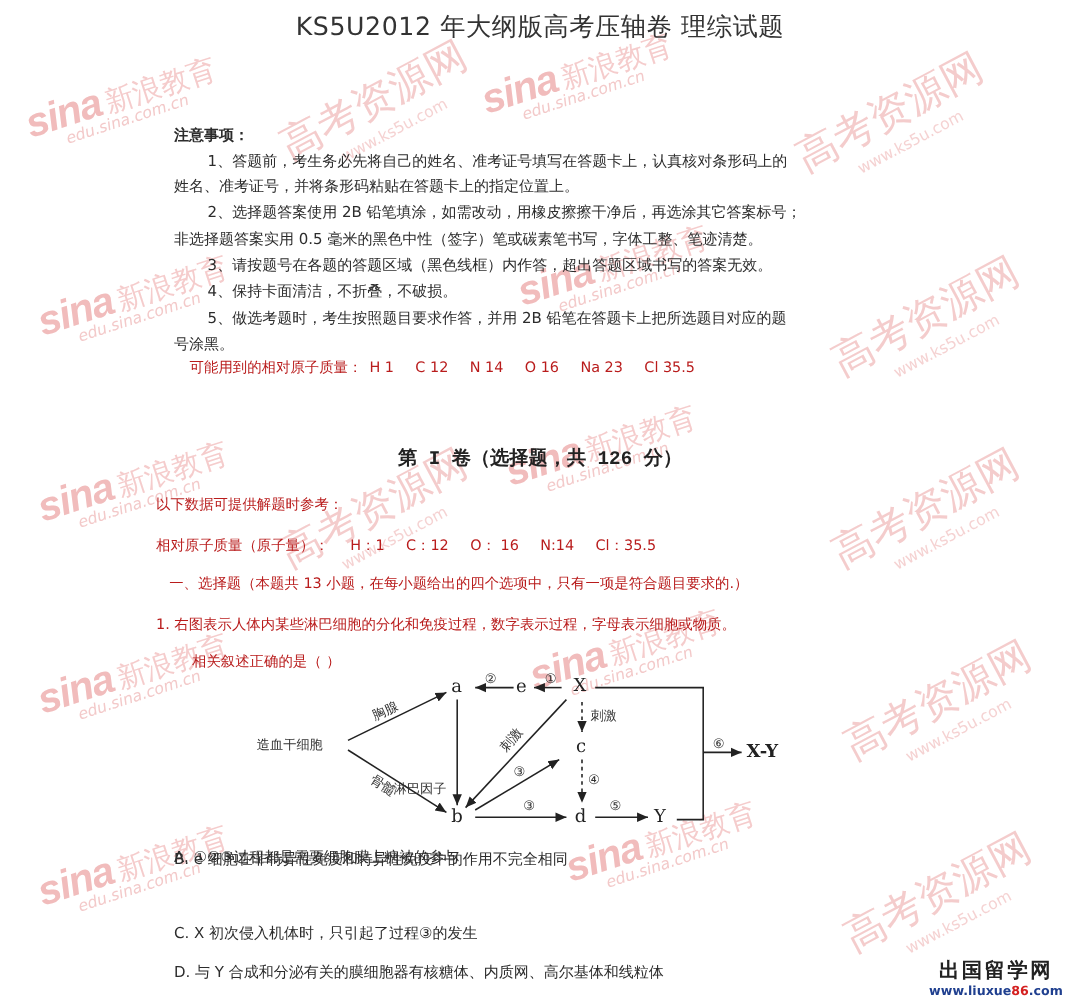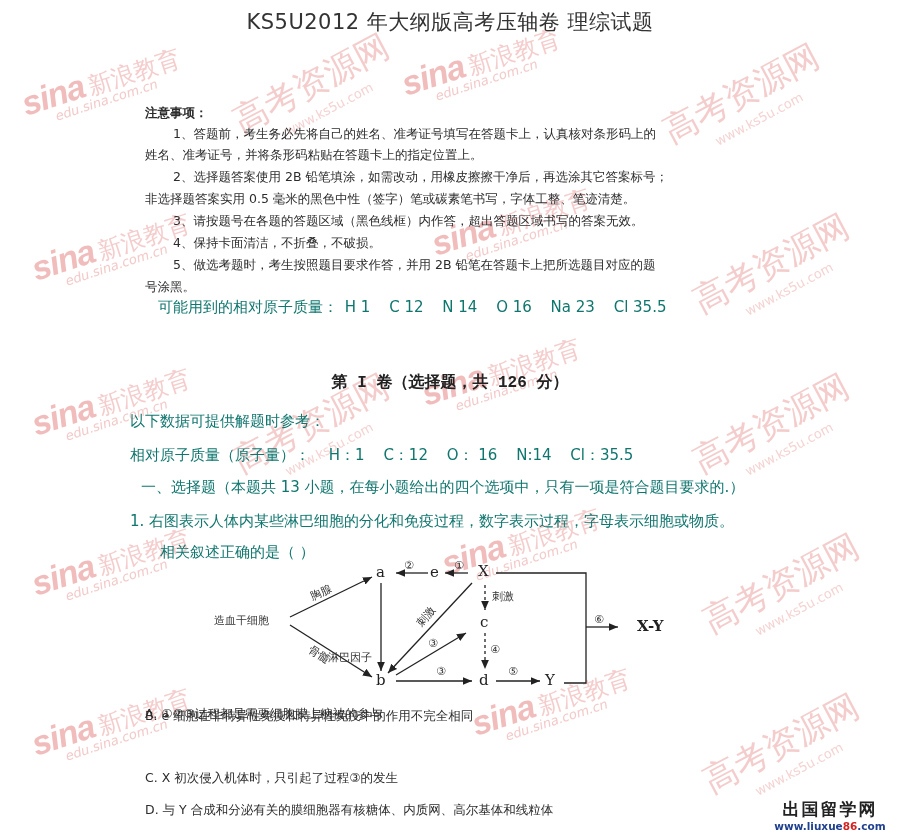--- a/index.html
+++ b/index.html
@@ -20,21 +20,21 @@
     position:absolute; left:0; width:900px; top:8px; text-align:center;
     font-size:21px; color:#333; letter-spacing:0.5px;
   }
   .blk { position:absolute; left:130px; font-size:12.5px; line-height:18px; color:#2c2c2c;margin-left:15px; }
   .bold { font-weight:bold; }
   .ind { text-indent:28px; }
   .section-title {
     position:absolute; left:0; width:900px; top:372px; text-align:center;
     font-family:Liberation Mono, monospace; font-weight:bold; font-size:16px; color:#222;
   }
-  .line { position:absolute; left:130px; font-size:15px; color:#0f766e; white-space:nowrap; }
+  .line { position:absolute; left:130px; font-size:12px; color:#b91c1c; white-space:nowrap; }
   .mass span { display:inline-block; margin-right:14px; }
 
   .diagram { position:absolute; left:200px; top:555px; width:500px; height:140px; }
   .diagram svg { position:absolute; left:0; top:0; }
   .dlabel { position:absolute; font-family:"DejaVu Serif", serif; font-size:15px; color:#222; }
   .dsmall { position:absolute; font-size:11px; color:#333; }
   .dcircle { position:absolute; font-size:11px; color:#333; }
 
   .opt { position:absolute; left:145px; font-size:12.5px; color:#2c2c2c; white-space:nowrap; }
 
@@ -140,21 +140,21 @@
   <div class="dsmall" style="left:215px;top:54px;transform:rotate(-50deg);">刺激</div>
   <div class="dsmall" style="left:292px;top:34px;">刺激</div>
 
   <div class="dlabel" style="left:176px;top:8px;">a</div>
   <div class="dlabel" style="left:230px;top:8px;">e</div>
   <div class="dlabel" style="left:278px;top:7px;">X</div>
   <div class="dlabel" style="left:280px;top:58px;">c</div>
   <div class="dlabel" style="left:176px;top:116px;">b</div>
   <div class="dlabel" style="left:279px;top:116px;">d</div>
   <div class="dlabel" style="left:345px;top:116px;">Y</div>
-  <div class="dlabel" style="left:422px;top:62px;font-weight:bold;margin-left:15px;">X-Y</div>
+  <div class="dlabel" style="left:422px;top:62px;font-weight:bold;">X-Y</div>
 
   <div class="dcircle" style="left:254px;top:4px;">①</div>
   <div class="dcircle" style="left:204px;top:4px;">②</div>
   <div class="dcircle" style="left:228px;top:82px;">③</div>
   <div class="dcircle" style="left:236px;top:110px;">③</div>
   <div class="dcircle" style="left:290px;top:88px;">④</div>
   <div class="dcircle" style="left:308px;top:110px;">⑤</div>
   <div class="dcircle" style="left:394px;top:58px;">⑥</div>
 </div>
 

